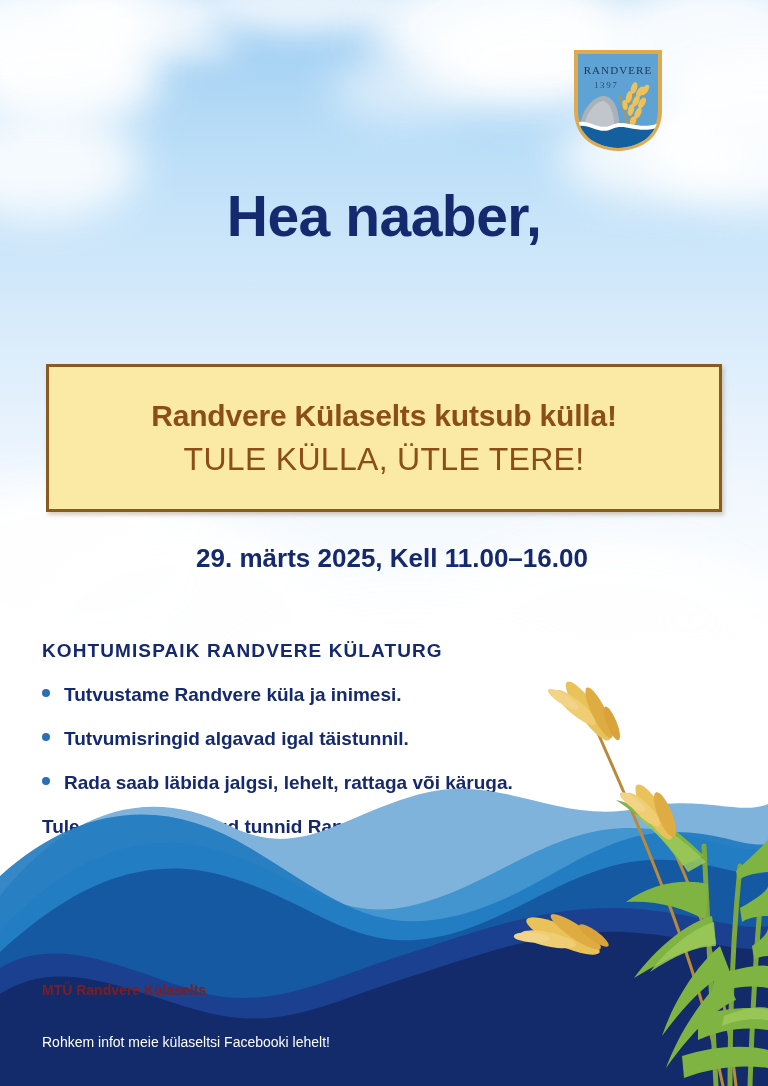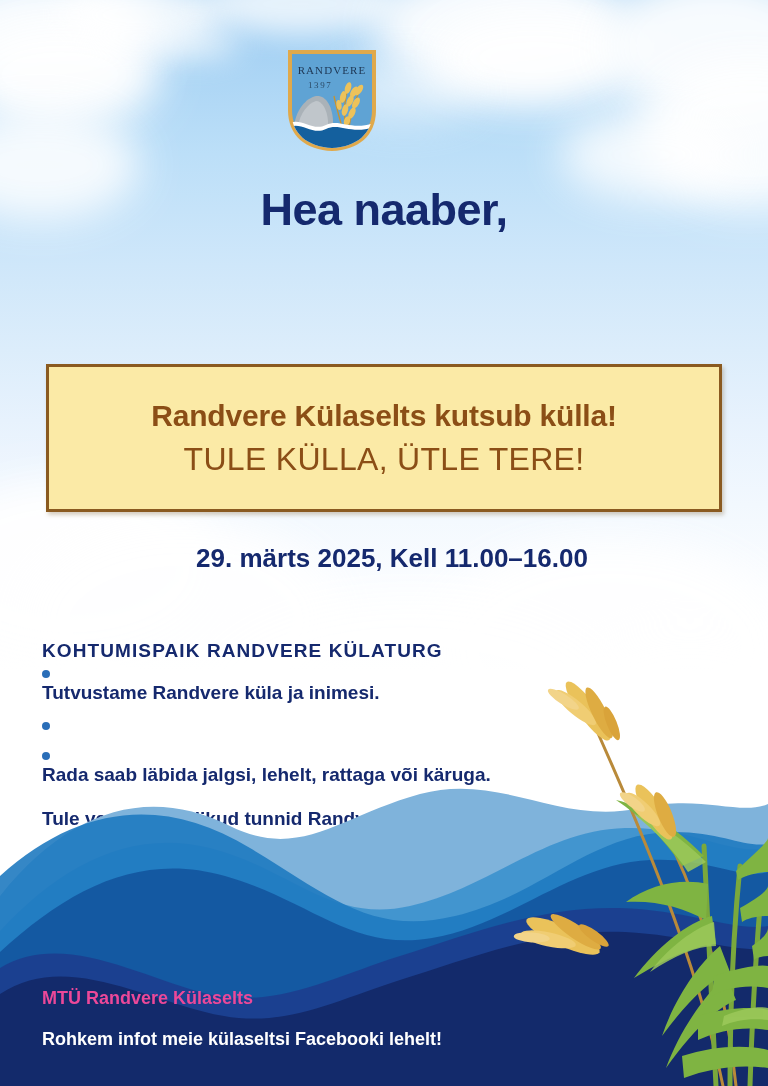--- a/index.html
+++ b/index.html
@@ -27,27 +27,27 @@
   }
   .cloud{position:absolute;border-radius:50%;background:#ffffff;filter:blur(9px);}
   .cloud.soft{filter:blur(14px);}
   .cloud.vsoft{filter:blur(20px);opacity:.92;}
 
   
   .waves{position:absolute;left:0;bottom:0;width:768px;height:330px;}
   .waves svg{display:block;width:768px;height:330px;}
 
   
-  .shield-wrap{position:absolute;left:0;top:48px;width:664px;text-align:center;}
+  .shield-wrap{position:absolute;left:0;top:48px;width:664px;text-align:right;}
   .shield{display:inline-block;}
 
   
   .headline{
     position:absolute;left:0;top:186px;width:768px;text-align:center;
-    color:#15296e;font-weight:bold;font-size:45px;line-height:1.07;
+    color:#15296e;font-weight:bold;font-size:57px;line-height:1.07;
     letter-spacing:-0.5px;
   }
   .headline .l2{display:block;}
 
   
   .yellowbox{
     position:absolute;left:46px;top:364px;width:676px;height:148px;
     background:#fbeaa6;
     border:3px solid #8a5a20;
     box-sizing:border-box;
@@ -65,34 +65,34 @@
   
   .dateline{
     position:absolute;left:8px;top:543px;width:768px;text-align:center;
     color:#15296e;font-weight:bold;font-size:26px;
   }
 
   
   .body-block{position:absolute;left:42px;top:640px;width:560px;}
   .kicker{
     color:#15296e;font-weight:bold;font-size:19px;letter-spacing:1.1px;
-    margin-bottom:12px;
-  }
-  .bullet-row{display:flex;align-items:baseline;margin-bottom:22px;flex-direction:column;}
+    margin-bottom:22px;
+  }
+  .bullet-row{display:flex;align-items:baseline;margin-bottom:22px;}
   .dot{
     width:8px;height:8px;border-radius:50%;background:#2a6eb8;
     flex:0 0 8px;margin-right:14px;position:relative;top:-4px;
   }
   .bullet-text{color:#15296e;font-weight:bold;font-size:19px;}
   .closing{color:#15296e;font-weight:bold;font-size:19px;margin-top:8px;}
 
   
   .footer{position:absolute;left:42px;bottom:36px;width:540px;}
-  .f1{color:#ec4899;font-weight:bold;font-size:18px;margin-bottom:20px;}
-  .f2{color:#ffffff;font-weight:bold;font-size:18px;}
+  .f1{color:#7f1d1d;font-weight:bold;font-size:14px;margin-bottom:36px;}
+  .f2{color:#ffffff;font-weight:normal;font-size:14px;}
   .reeds-top{position:absolute;right:0;bottom:0;width:300px;height:460px;pointer-events:none;}
 </style>
 </head>
 <body>
 
 <div id="poster">
 
   <div class="sky"></div>
 
   <div class="cloud vsoft" style="left:-70px;top:-30px;width:230px;height:120px;"></div>
@@ -168,20 +168,21 @@
 
   <div class="body-block">
     <div class="kicker">KOHTUMISPAIK RANDVERE KÜLATURG</div>
 
     <div class="bullet-row">
       <span class="dot"></span>
       <span class="bullet-text">Tutvustame Randvere küla ja inimesi.</span>
     </div>
     <div class="bullet-row">
       <span class="dot"></span>
+      <span class="bullet-text">Tutvumisringid algavad igal täistunnil.</span>
     </div>
     <div class="bullet-row">
       <span class="dot"></span>
       <span class="bullet-text">Rada saab läbida jalgsi, lehelt, rattaga või käruga.</span>
     </div>
 
     <div class="closing">Tule veeda tervislikud tunnid Randvere külas!</div>
   </div>
 
   <div class="waves">

